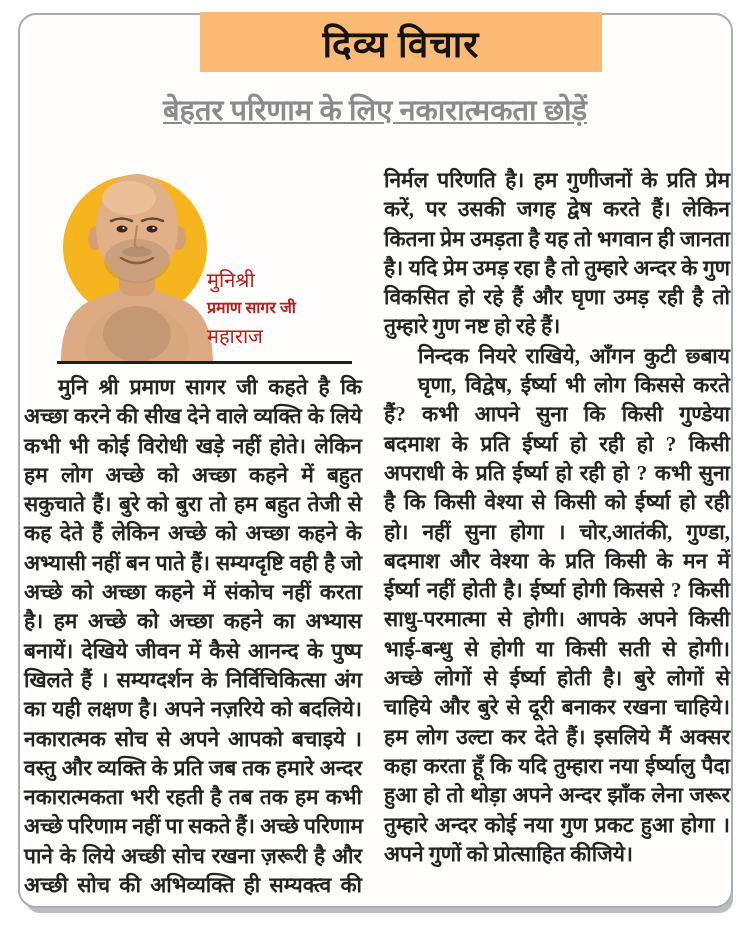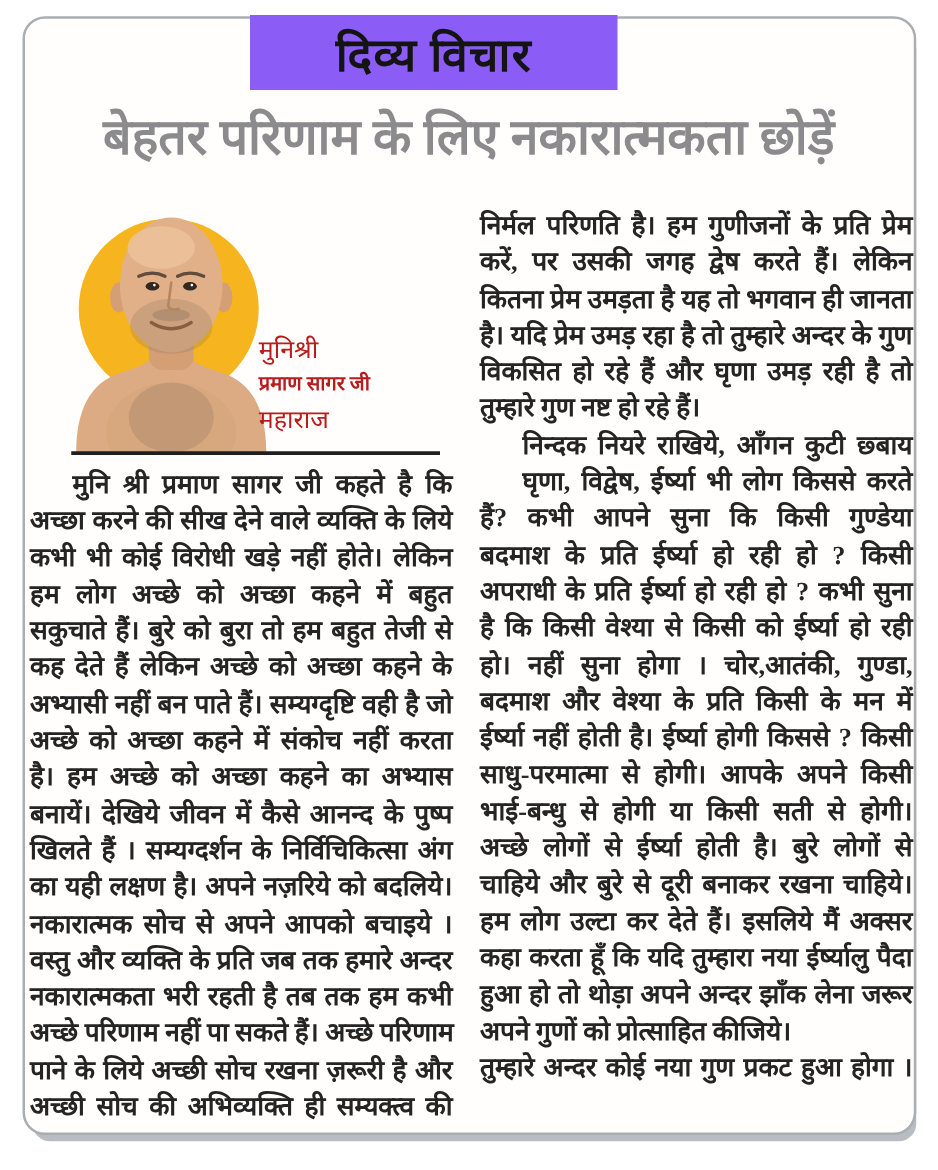--- a/index.html
+++ b/index.html
@@ -3,26 +3,26 @@
 <meta charset="utf-8">
 <style>
   html,body{margin:0;padding:0;background:#ffffff;}
   body{width:750px;height:936px;position:relative;overflow:hidden;
        font-family:"Liberation Serif","DejaVu Sans",serif;color:#222;}
 
   .card{position:absolute;left:18px;top:13px;width:711px;height:891px;
         background:#fffefd;border:2px solid #a9aeb2;border-radius:18px;
         box-shadow:4px 9px 0 -4px #b9bdc2;}
 
-  .masthead{position:absolute;left:200px;top:12px;width:294px;height:60px;
-            background:#8b5cf6;z-index:3;display:flex;align-items:center;justify-content:center;}
+  .masthead{position:absolute;left:200px;top:12px;width:402px;height:60px;
+            background:#fdba74;z-index:3;display:flex;align-items:center;justify-content:center;}
   .masthead span{font-weight:bold;font-size:37px;color:#141414;letter-spacing:1px;}
 
   .headline{position:absolute;left:22px;top:86px;width:706px;z-index:2;
-            text-align:center;font-weight:bold;font-size:40px;line-height:48px;color:#8b8b8e;}
+            text-align:center;font-weight:bold;font-size:29px;line-height:48px;color:#8b8b8e;text-decoration:underline;}
 
   .photo{position:absolute;left:57px;top:162px;width:175px;height:200px;z-index:2;}
 
   .author{position:absolute;left:207px;top:266px;width:160px;z-index:2;line-height:28px;
           font-size:20px;color:#b91c1c;}
   .author .name{font-weight:bold;font-size:16px;}
 
   .rule{position:absolute;left:57px;top:361px;width:295px;height:3px;background:#1f1f1f;z-index:2;}
 
   .col{position:absolute;z-index:2;font-size:21px;color:#242424;}
@@ -121,15 +121,15 @@
     <div class="line">हो। नहीं सुना होगा । चोर,आतंकी, गुण्डा,</div>
     <div class="line">बदमाश और वेश्या के प्रति किसी के मन में</div>
     <div class="line">ईर्ष्या नहीं होती है। ईर्ष्या होगी किससे ? किसी</div>
     <div class="line">साधु-परमात्मा से होगी। आपके अपने किसी</div>
     <div class="line">भाई-बन्धु से होगी या किसी सती से होगी।</div>
     <div class="line">अच्छे लोगों से ईर्ष्या होती है। बुरे लोगों से</div>
     <div class="line">चाहिये और बुरे से दूरी बनाकर रखना चाहिये।</div>
     <div class="line">हम लोग उल्टा कर देते हैं। इसलिये मैं अक्सर</div>
     <div class="line">कहा करता हूँ कि यदि तुम्हारा नया ईर्ष्यालु पैदा</div>
     <div class="line">हुआ हो तो थोड़ा अपने अन्दर झाँक लेना जरूर</div>
+    <div class="line">तुम्हारे अन्दर कोई नया गुण प्रकट हुआ होगा ।</div>
     <div class="line flush">अपने गुणों को प्रोत्साहित कीजिये।</div>
-    <div class="line">तुम्हारे अन्दर कोई नया गुण प्रकट हुआ होगा ।</div>
   </div>
 
 </body></html>

